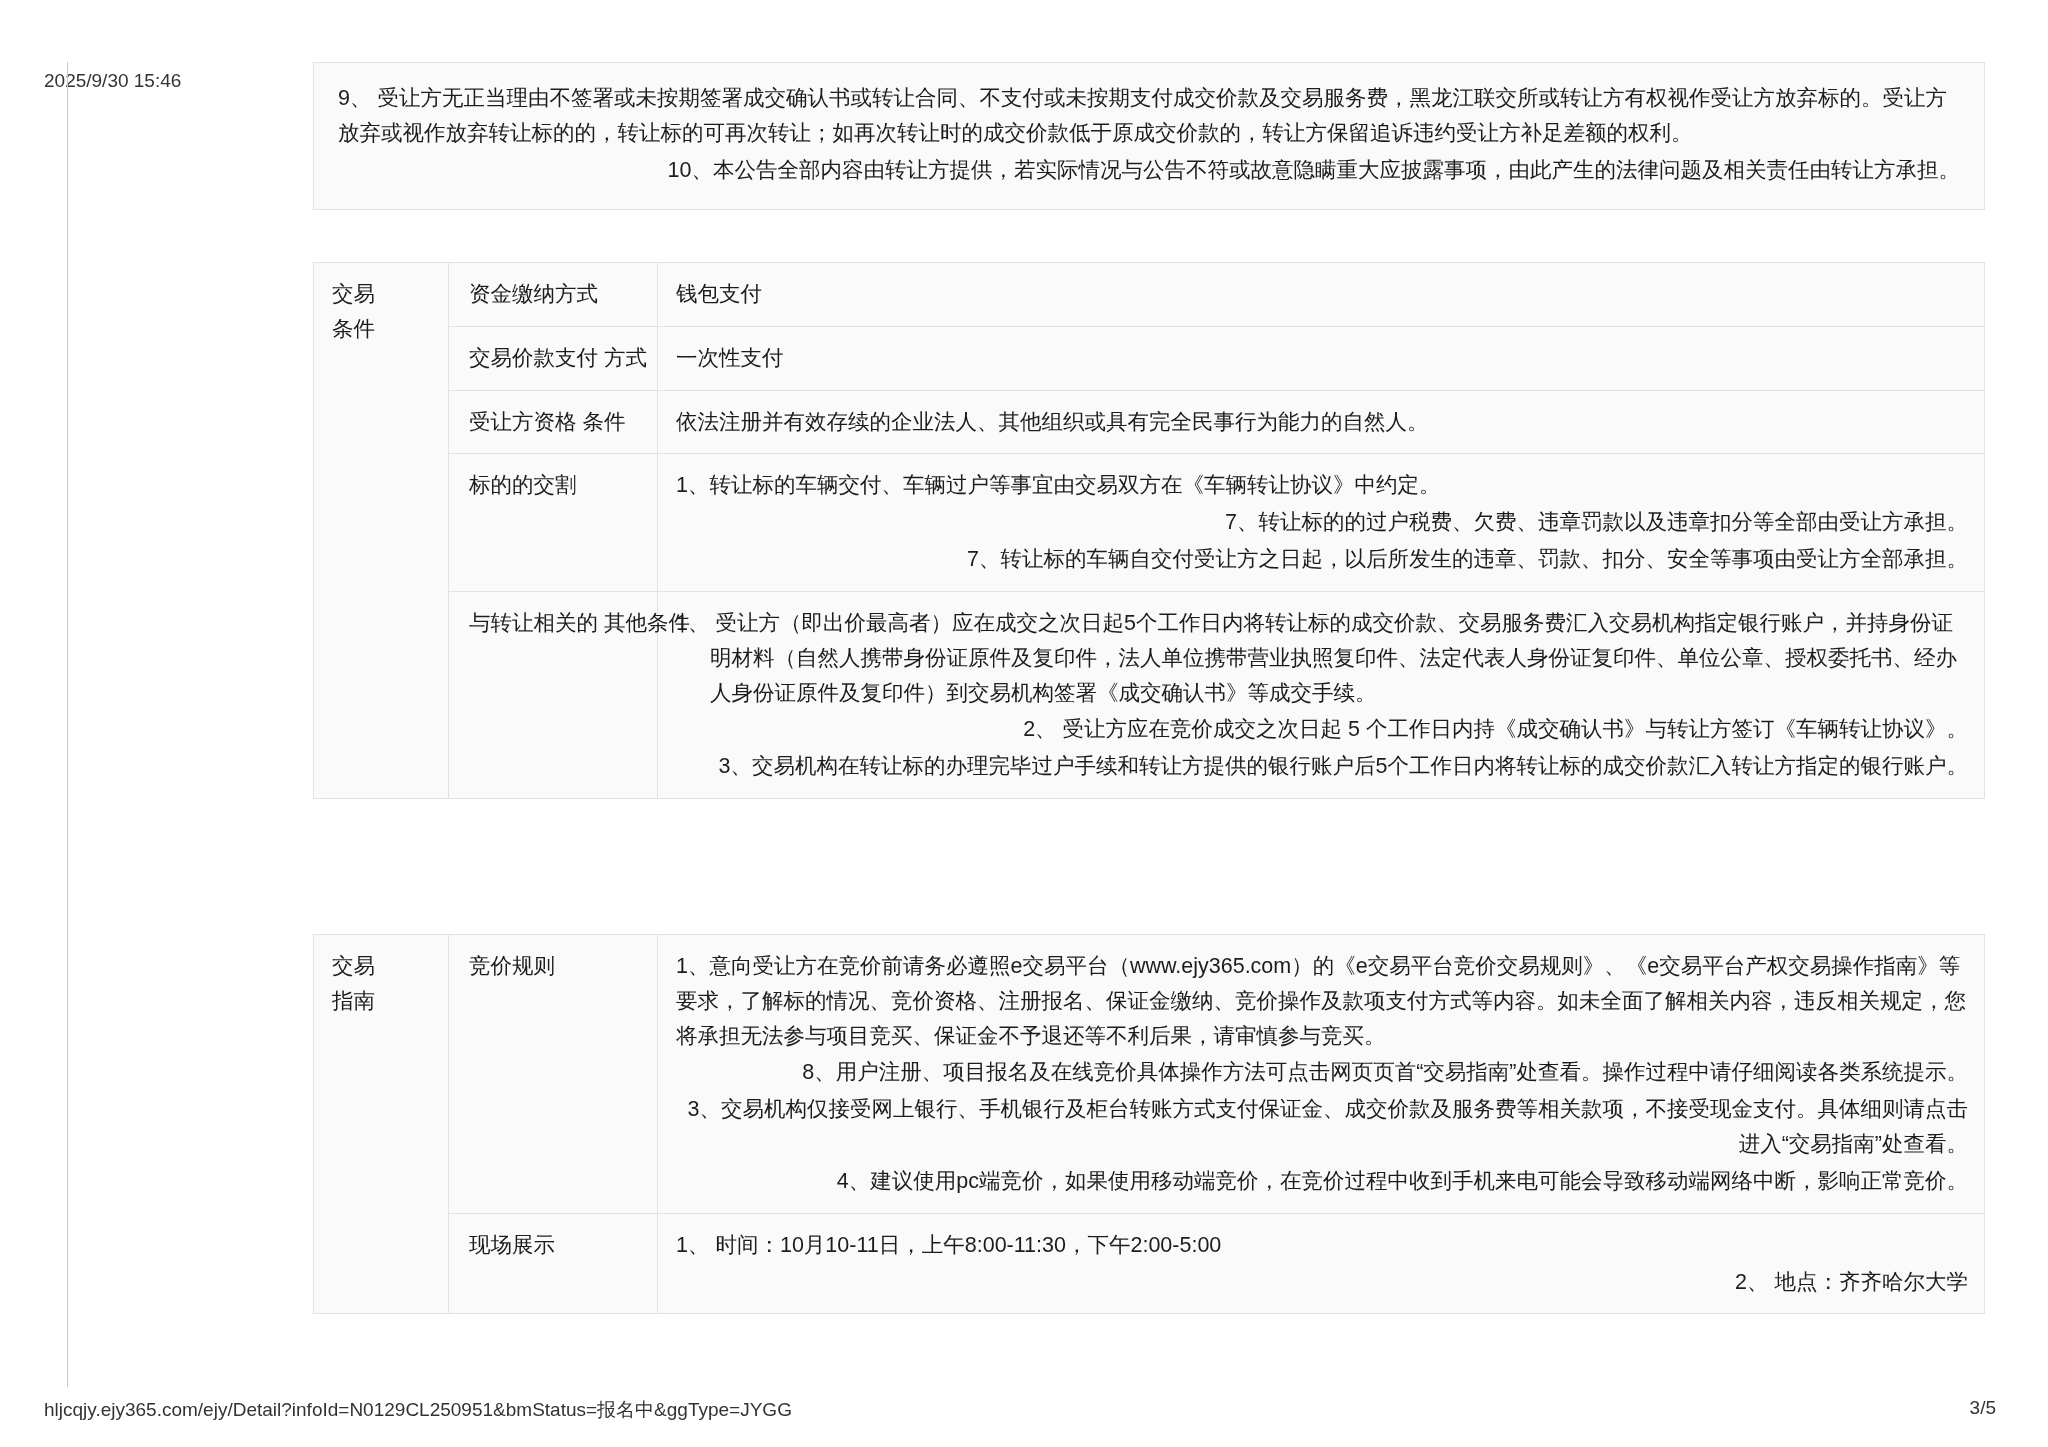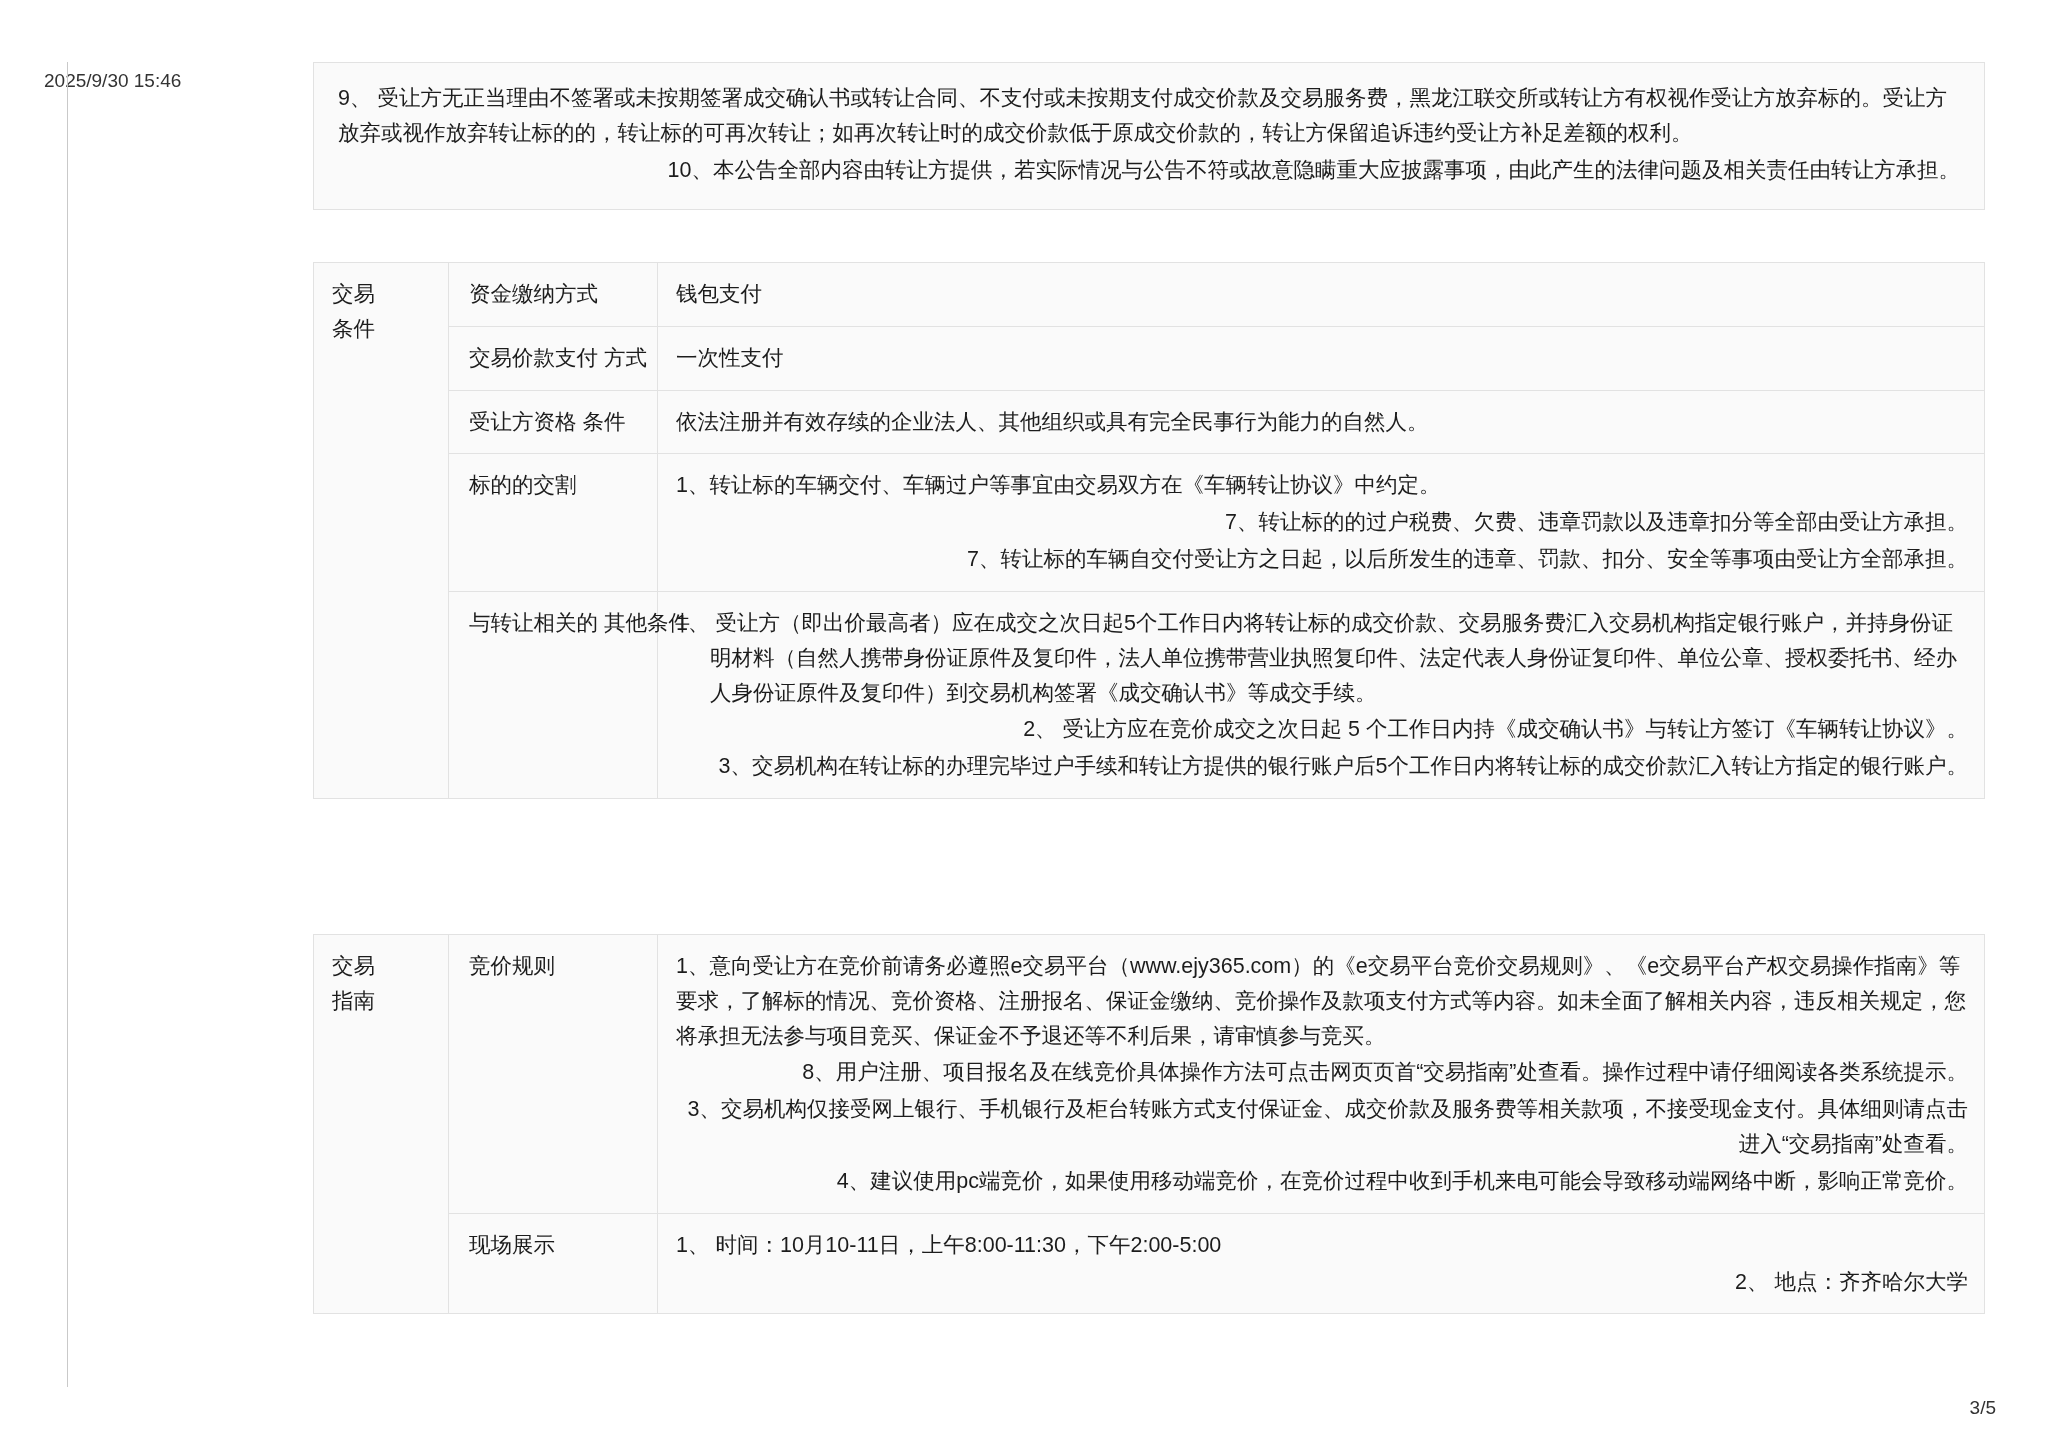--- a/index.html
+++ b/index.html
@@ -249,14 +249,15 @@
       <td>
         <p>1、 时间：10月10-11日，上午8:00-11:30，下午2:00-5:00</p>
         <p>2、 地点：齐齐哈尔大学</p>
       </td>
     </tr>
   </tbody>
     </table>
 </div>
 
 <div class="page-foot">
+  <div class="url">hljcqjy.ejy365.com/ejy/Detail?infoId=N0129CL250951&amp;bmStatus=报名中&amp;ggType=JYGG</div>
   <div class="pageno">3/5</div>
 </div>
 
 </body></html>

